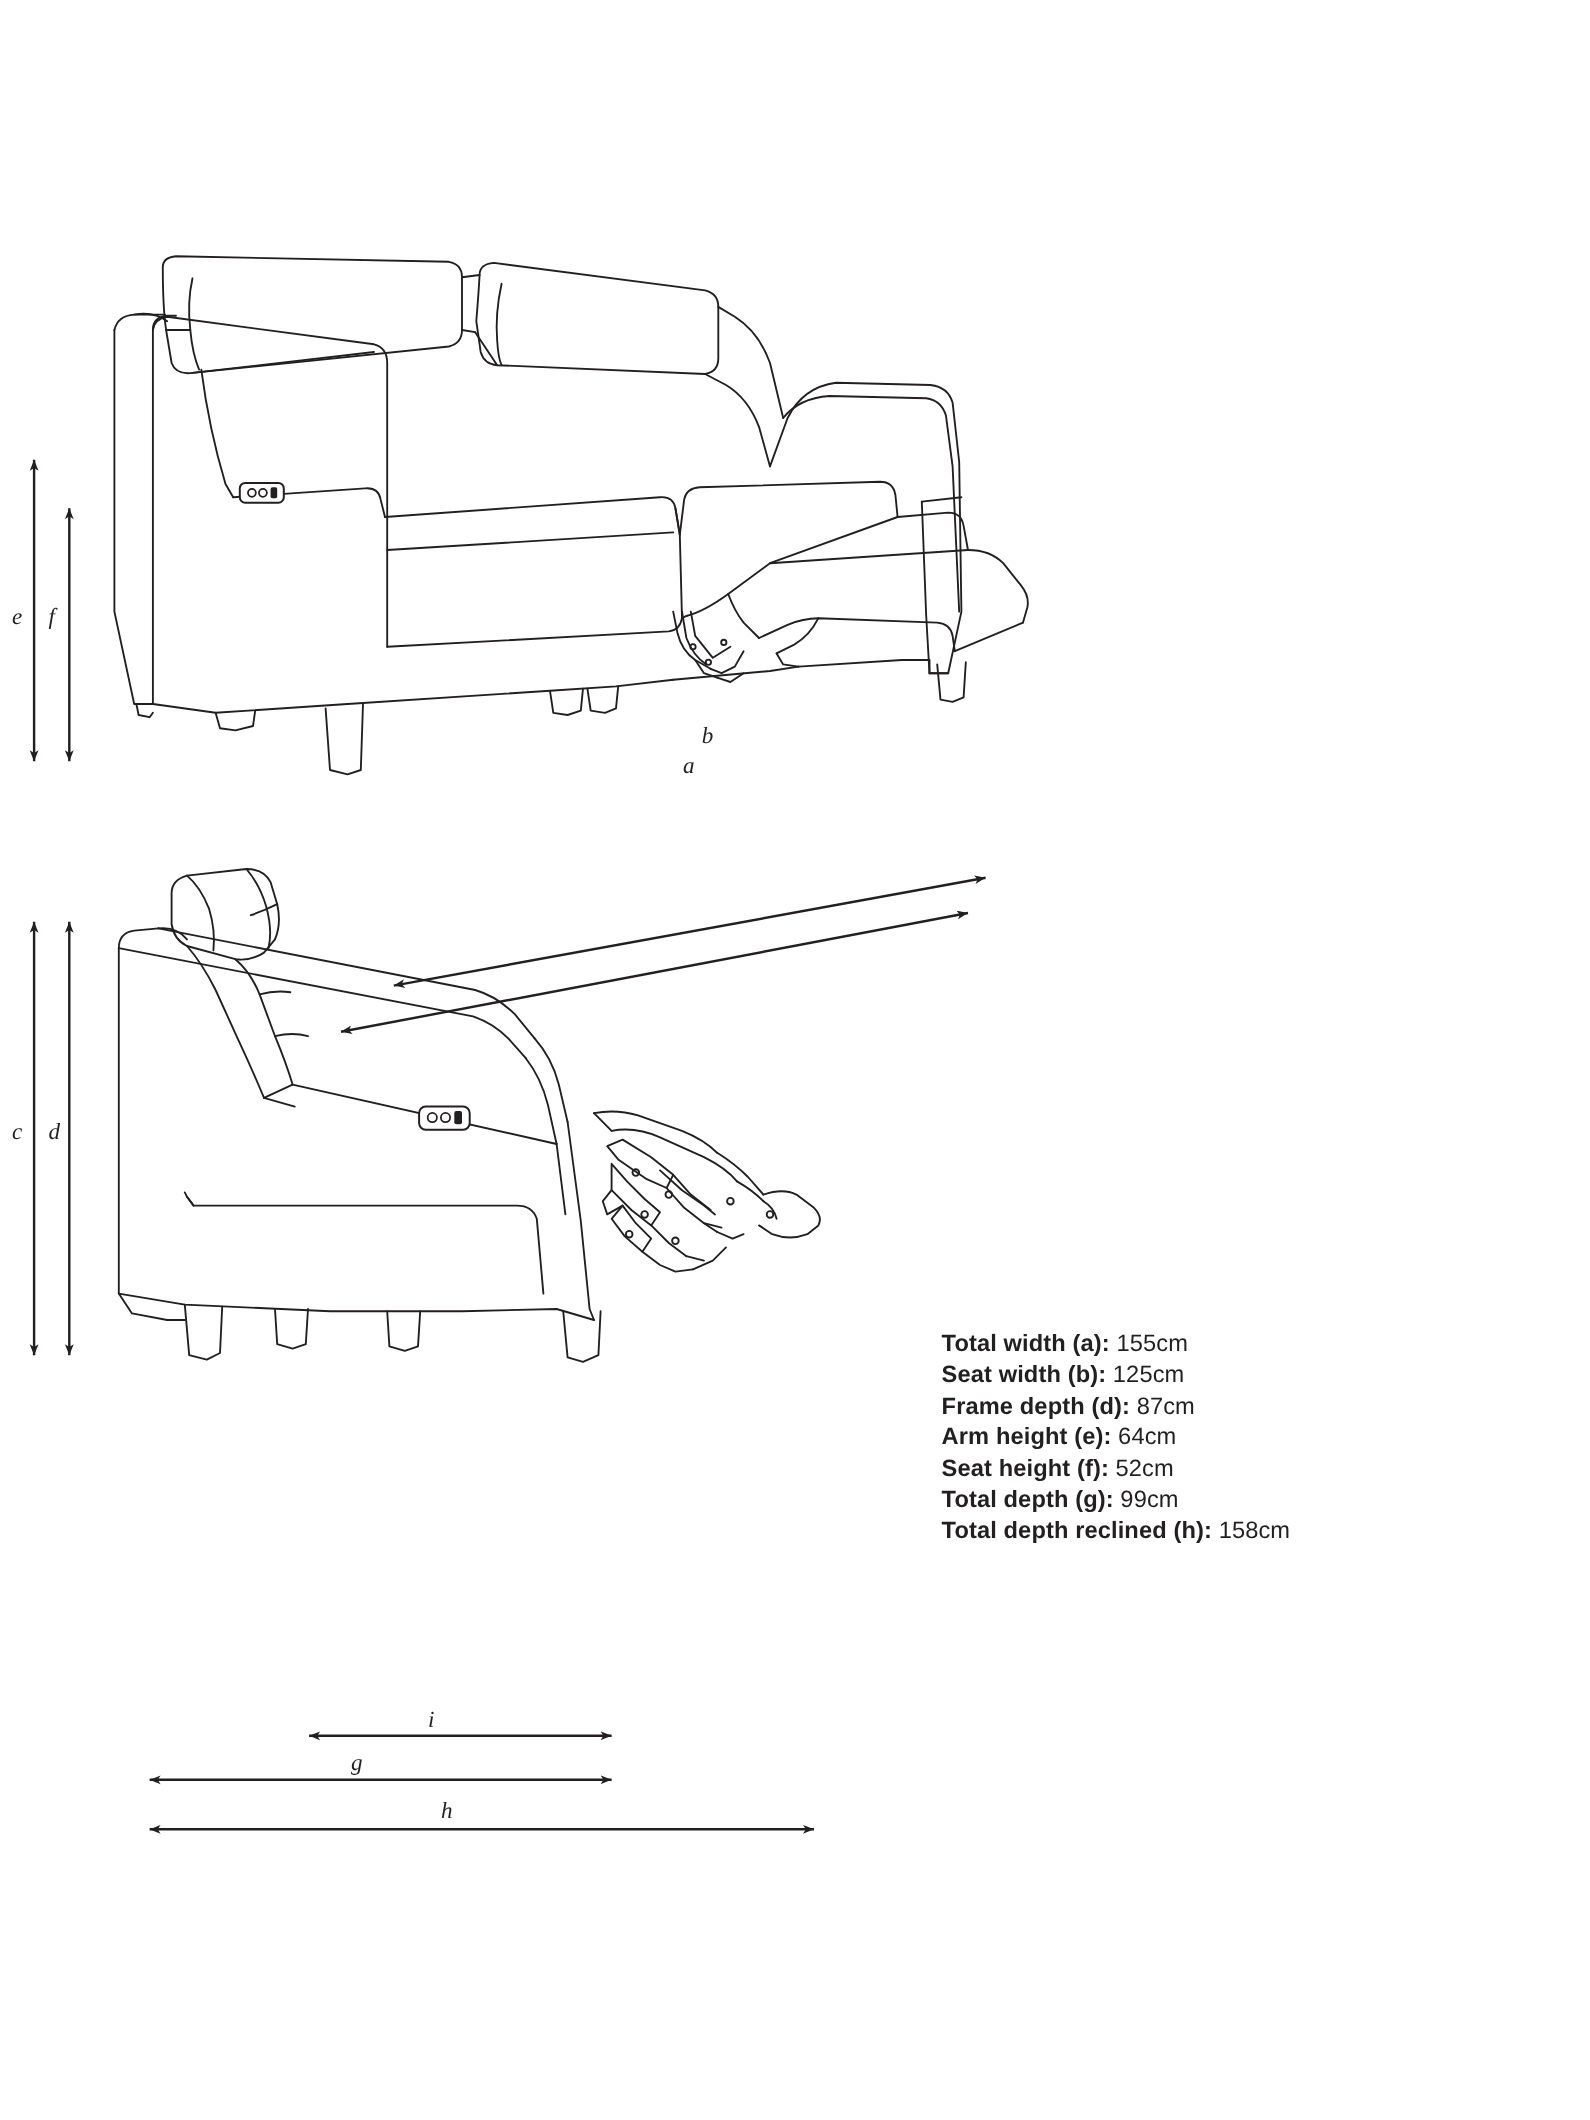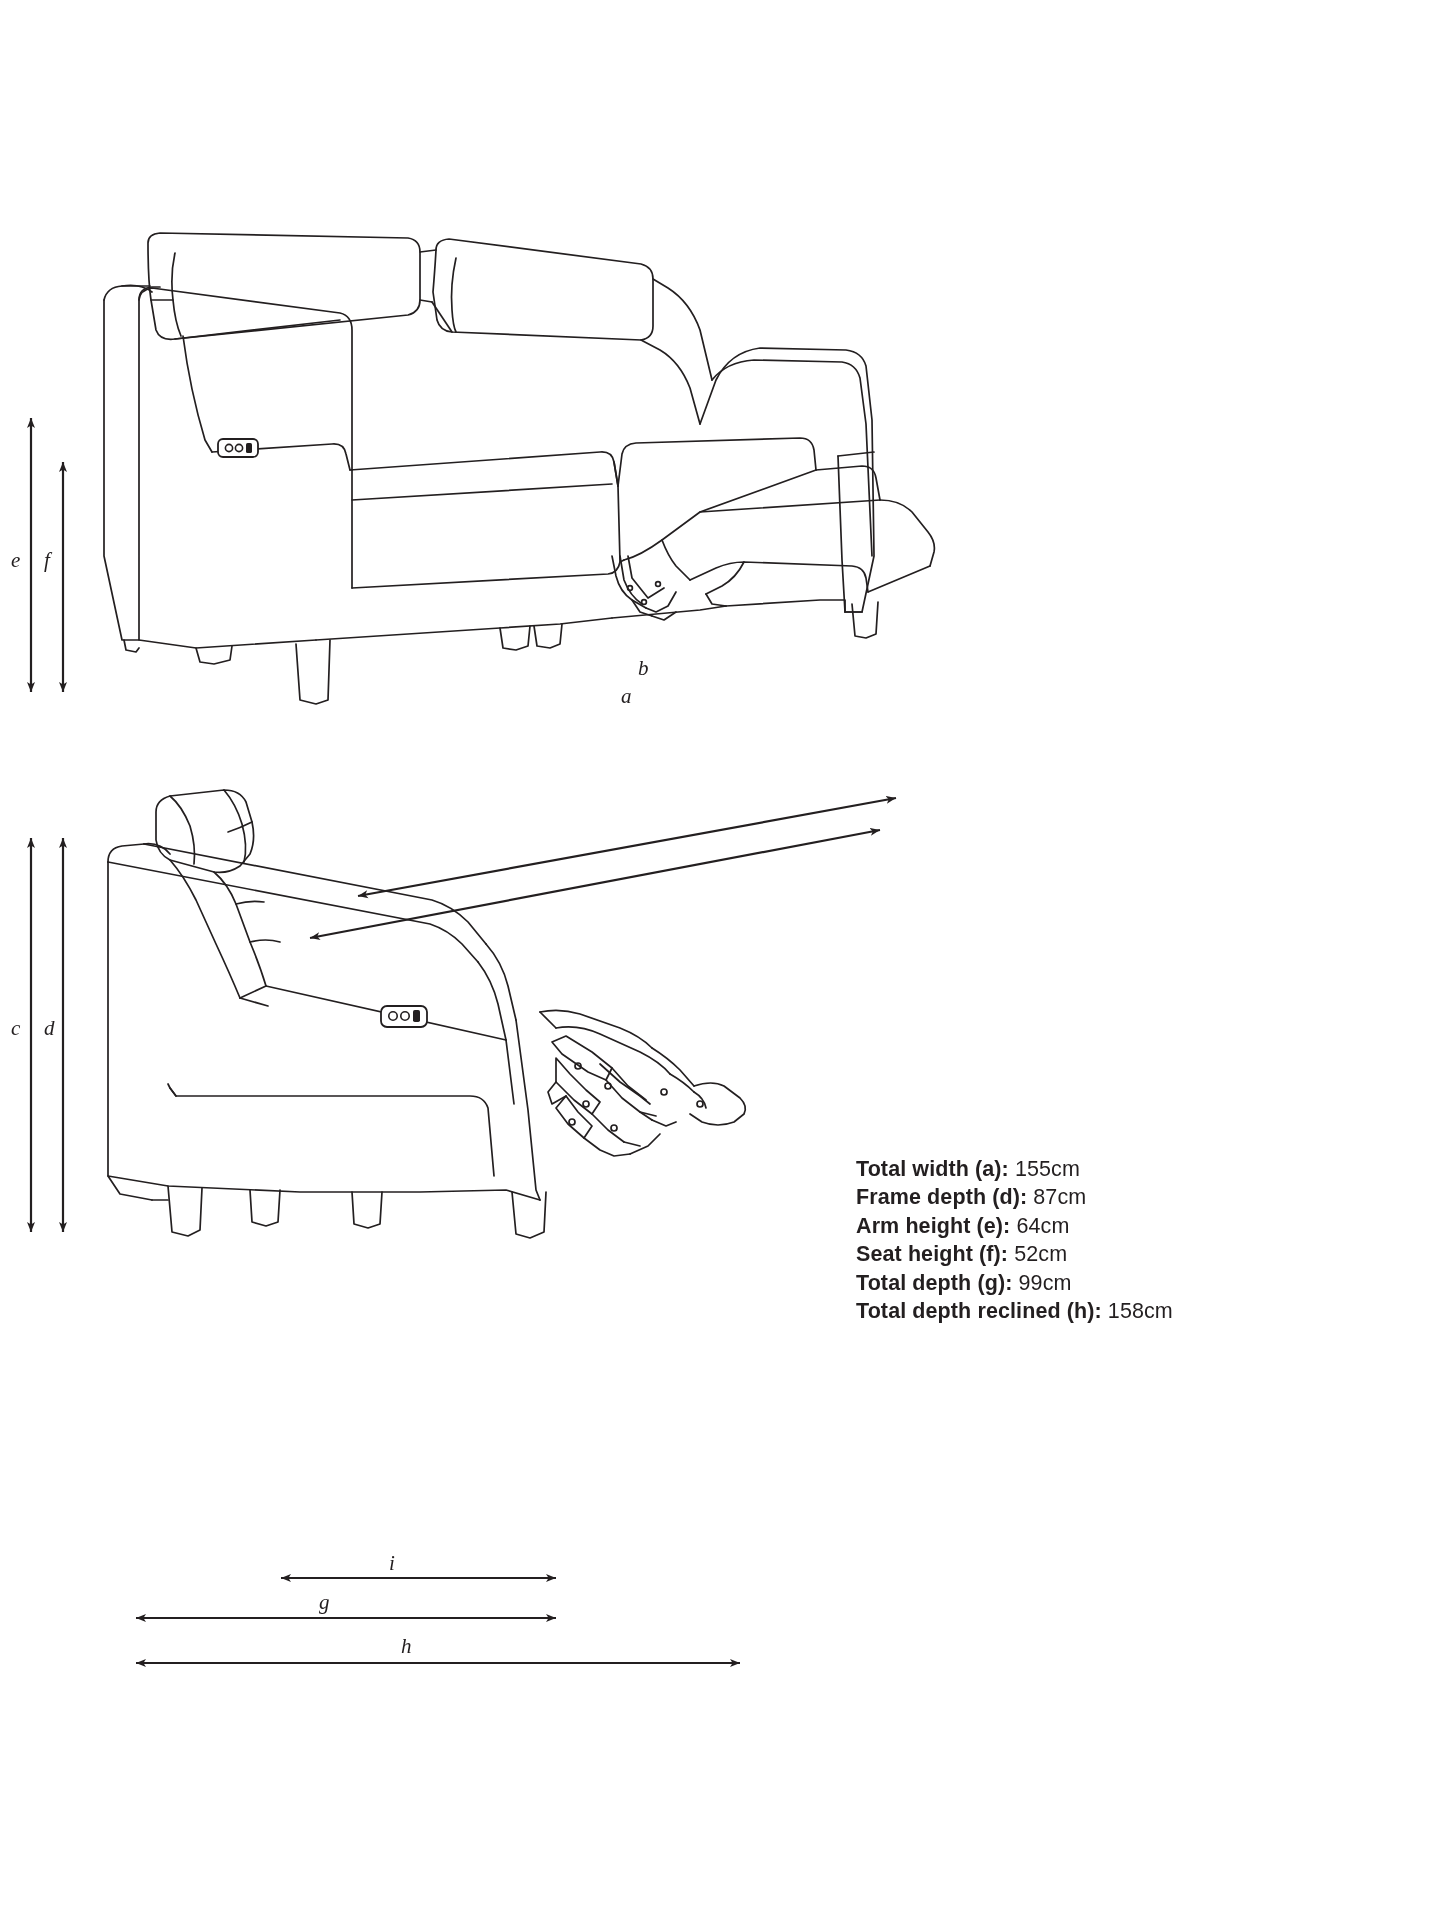--- a/index.html
+++ b/index.html
@@ -22,21 +22,21 @@
   #diagram-svg {
     position: absolute;
     left: 0;
     top: 0;
     width: 1445px;
     height: 1927px;
   }
   .spec-panel {
     position: absolute;
     left: 856px;
-    top: 1155px;
+    top: 1207px;
     width: 560px;
   }
   .spec-row {
     font-size: 21.5px;
     line-height: 28.4px;
     color: #231f20;
     white-space: nowrap;
     letter-spacing: 0.1px;
   }
   .spec-label {
@@ -264,20 +264,24 @@
   <div class="dim-label" style="left:389px; top:1553px;">i</div>
   <div class="dim-label" style="left:319px; top:1592px;">g</div>
   <div class="dim-label" style="left:401px; top:1636px;">h</div>
 
   <div class="spec-panel">
     <div class="spec-row">
       <span class="spec-label">Total width (a):</span>
       <span class="spec-value">155cm</span>
     </div>
     <div class="spec-row">
+      <span class="spec-label">Seat width (b):</span>
+      <span class="spec-value">125cm</span>
+    </div>
+    <div class="spec-row">
       <span class="spec-label">Frame depth (d):</span>
       <span class="spec-value">87cm</span>
     </div>
     <div class="spec-row">
       <span class="spec-label">Arm height (e):</span>
       <span class="spec-value">64cm</span>
     </div>
     <div class="spec-row">
       <span class="spec-label">Seat height (f):</span>
       <span class="spec-value">52cm</span>

